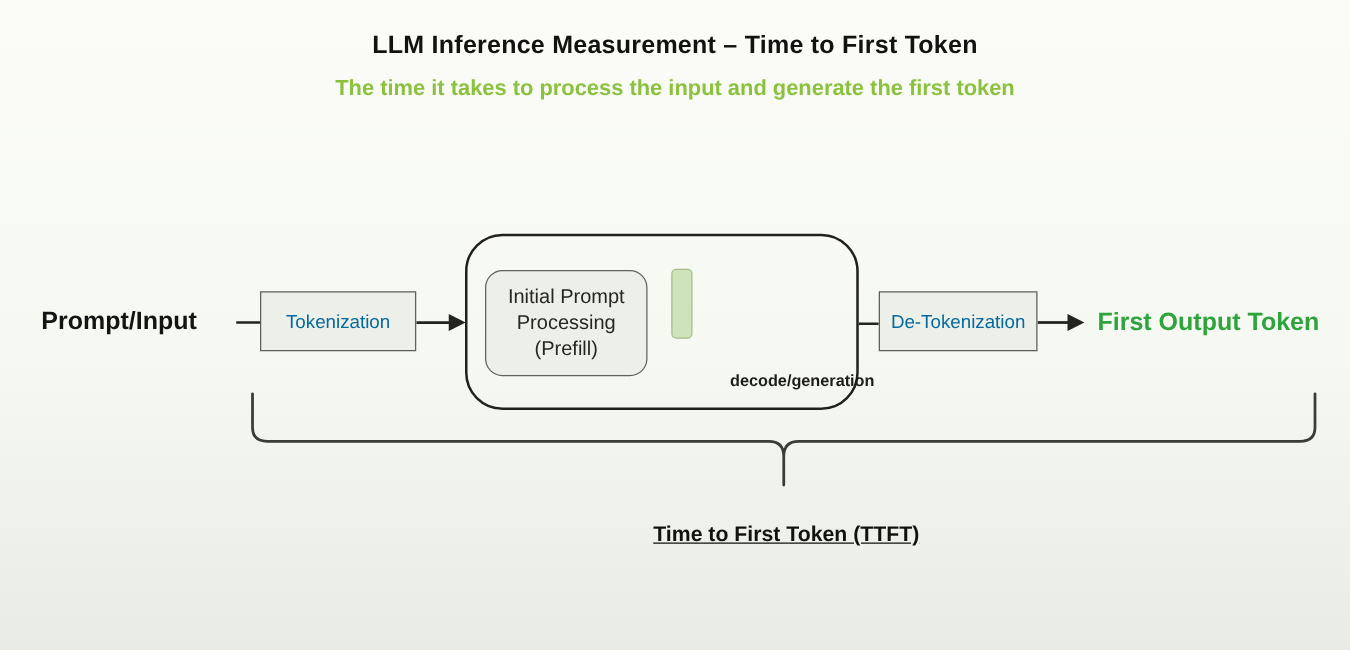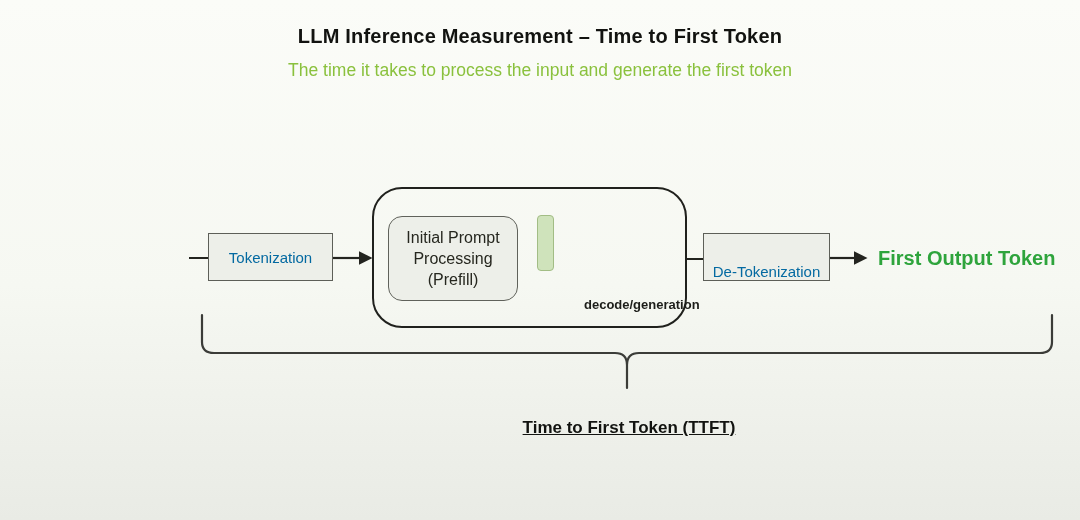--- a/index.html
+++ b/index.html
@@ -24,21 +24,21 @@
     letter-spacing: 0.2px;
     color: #121310;
   }
 
   .page-subtitle {
     position: absolute;
     left: 0; right: 0; top: 60px;
     margin: 0;
     text-align: center;
     font-size: 17.5px;
-    font-weight: 400;
+    font-weight: 700;
     color: #8ac13d;
   }
 
   .prompt-label {
     position: absolute;
     left: 33px; top: 246px;
     font-size: 20px;
     font-weight: 700;
     color: #141512;
   }
@@ -49,21 +49,21 @@
     background: #edefe9;
     border: 1.6px solid #5d5f58;
     display: flex;
     align-items: center;
     justify-content: center;
     font-size: 15px;
     color: #0369a1;
   }
 
   .tokenization-box { left: 208px; top: 233px; width: 125px; height: 48px; }
-  .detokenization-box { left: 703px; top: 233px; width: 127px; height: 48px; align-items: flex-end; }
+  .detokenization-box { left: 703px; top: 233px; width: 127px; height: 48px; }
 
   .engine-box {
     position: absolute;
     box-sizing: border-box;
     left: 372px; top: 187px;
     width: 315px; height: 141px;
     border: 2.2px solid #20211d;
     border-radius: 30px;
     background: transparent;
   }
@@ -159,20 +159,21 @@
 
     <line x1="687" y1="259" x2="703" y2="259" stroke="#23241f" stroke-width="2"></line>
 
     <line x1="830" y1="258" x2="855" y2="258" stroke="#23241f" stroke-width="2.2"></line>
     <polygon points="854,251.2 867.5,258 854,264.8" fill="#23241f"></polygon>
 
     <path d="M202,315 L202,342 Q202,353 214,353 L615,353 Q627,353 627,365 L627,388
              M1052,315 L1052,342 Q1052,353 1040,353 L639,353 Q627,353 627,365 L627,388" fill="none" stroke="#3b3c38" stroke-width="2.2" stroke-linecap="round"></path>
   </svg>
 
+  <div class="prompt-label">Prompt/Input</div>
 
   <div class="node-box tokenization-box">
     <span>Tokenization</span>
   </div>
 
   <div class="engine-box">
     <div class="prefill-box">
       <span>Initial Prompt</span>
       <span>Processing</span>
       <span>(Prefill)</span>

